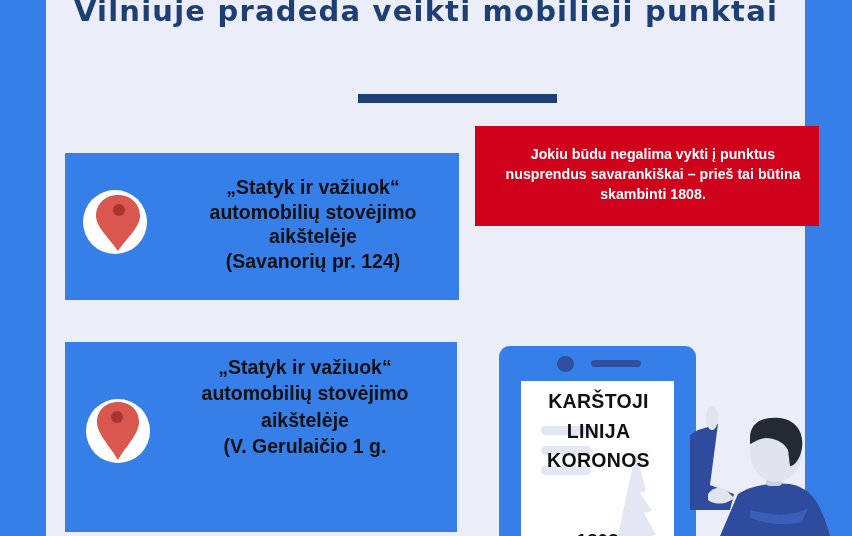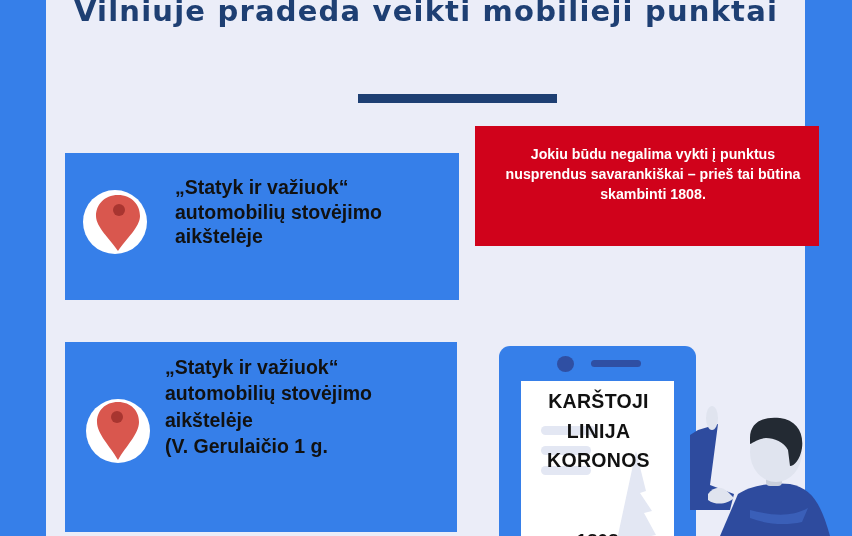--- a/index.html
+++ b/index.html
@@ -18,34 +18,34 @@
     font-family: "DejaVu Sans", sans-serif;
     font-weight: bold; font-size: 29px; letter-spacing: 1.2px;
     color: #1e3f73;
     white-space: nowrap;
   }
   .title-bar {
     position: absolute; left: 358px; top: 94px; width: 199px; height: 9px;
     background: #1e3f73;
   }
   .alert {
-    position: absolute; left: 475px; top: 126px; width: 344px; height: 120px;
+    position: absolute; left: 475px; top: 126px; width: 344px; height: 100px;
     background: #d0021b;
     box-sizing: border-box; padding: 18px 8px 0 20px;
     color: #ffffff; font-weight: bold; font-size: 14.2px; line-height: 20px;
     text-align: center;
   }
   .loc-box {
     position: absolute; background: #367fe9;
     color: #111111; font-weight: bold; font-size: 19.5px; line-height: 24.5px;
     text-align: center;
   }
   .loc1 { left: 65px; top: 153px; width: 394px; height: 147px; }
   .loc2 { left: 65px; top: 342px; width: 392px; height: 190px; }
-  .loc-text { position: absolute; right: 0; text-align: left; }
+  .loc-text { position: absolute; right: 0; text-align: center; }
   .loc1 .loc-text { left: 110px; top: 22px; right: 8px; }
   .loc2 .loc-text { left: 100px; top: 12px; right: 12px; line-height: 26.3px; }
   .pin-wrap { position: absolute; }
   .loc1 .pin-wrap { left: 17px; top: 36px; }
   .loc2 .pin-wrap { left: 20px; top: 56px; }
   .phone {
     position: absolute; left: 499px; top: 346px; width: 197px; height: 210px;
     background: #367fe9; border-radius: 11px 11px 0 0;
   }
   .cam {
@@ -90,20 +90,21 @@
     <svg width="66" height="66" viewBox="0 0 66 66">
       <circle cx="33" cy="33" r="32" fill="#ffffff"></circle>
       <path d="M36 6 C22 6 14 16 14 27 C14 38 28 50 36 62 C44 50 58 38 58 27 C58 16 50 6 36 6 Z" fill="#d9574e"></path>
       <circle cx="37" cy="21" r="6" fill="#a83530"></circle>
     </svg>
   </div>
   <div class="loc-text">
     <div>„Statyk ir važiuok“</div>
     <div>automobilių stovėjimo</div>
     <div>aikštelėje</div>
+    <div>(Savanorių pr. 124)</div>
   </div>
 </div>
 
 <div class="loc-box loc2">
   <div class="pin-wrap">
     <svg width="66" height="66" viewBox="0 0 66 66">
       <circle cx="33" cy="33" r="32" fill="#ffffff"></circle>
       <path d="M33 4 C20 4 12 13 12 24 C12 36 25 48 33 62 C41 48 54 36 54 24 C54 13 46 4 33 4 Z" fill="#d9574e"></path>
       <circle cx="32" cy="19" r="6" fill="#a83530"></circle>
     </svg>

